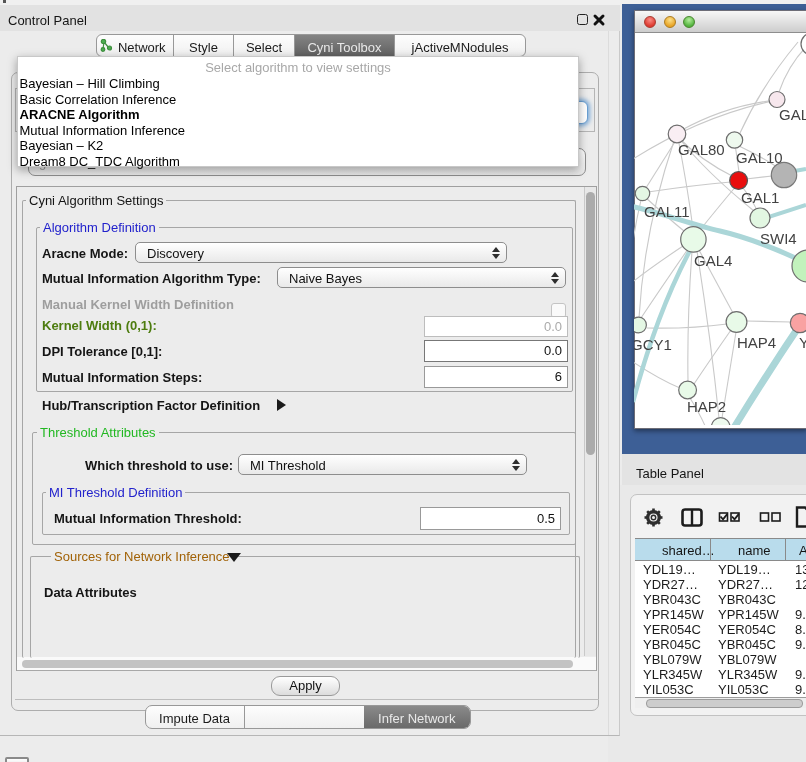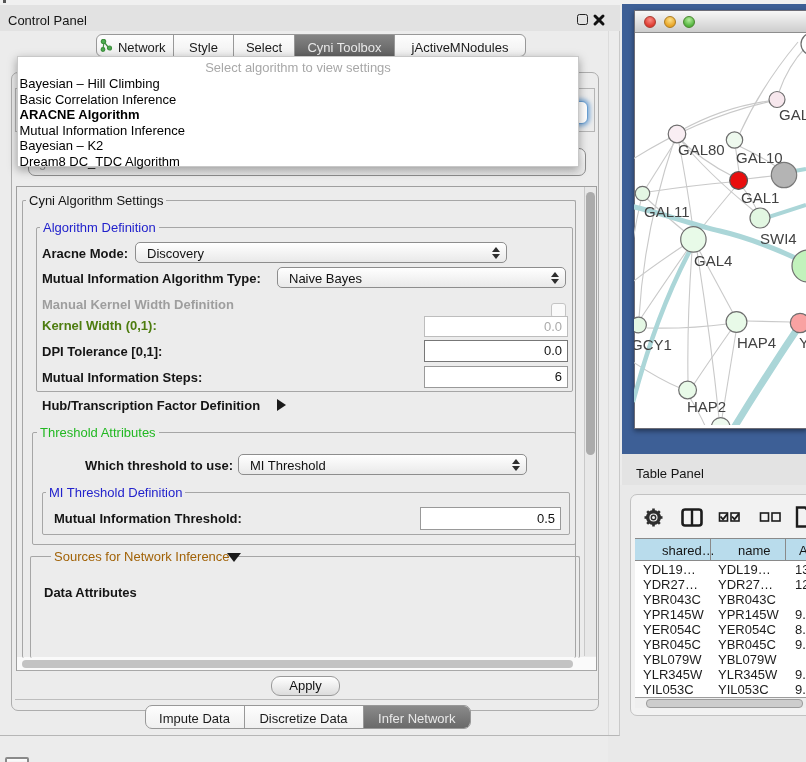--- a/index.html
+++ b/index.html
@@ -318,21 +318,20 @@
 <div class="lbl" style="left:44px;top:566px;margin-top:19px;">Data Attributes</div>
 
 <div class="abs" style="left:271px;top:676px;width:67px;height:18px;border:1px solid #9a9a9a;border-radius:9px;
  background:linear-gradient(#ffffff,#dcdcdc);text-align:center;font-size:13px;color:#111;line-height:17px;">Apply</div>
 
 <div class="abs" style="left:15px;top:699px;width:584px;height:1px;background:#bdbdbd;"></div>
 
 <div class="abs" style="left:144.5px;top:705px;width:324.5px;height:22px;border:1px solid #989898;
  border-radius:7px;background:linear-gradient(#fdfdfd,#f0f0f0);overflow:hidden;">
  <div class="seg" style="left:0;width:99px;"><span style="position:relative;top:5px;">Impute Data</span></div>
- <div class="seg" style="left:99px;width:119px;"><span style="position:relative;top:5px;">Discretize Data</span></div>
  <div class="seg" style="left:218px;width:106.5px;border-right:none;background:linear-gradient(#8a8a8a,#6a6a6a);color:#e9e9e9;"><span style="position:relative;top:5px;">Infer Network</span></div>
 </div>
 
 <div class="abs" style="left:17px;top:56px;width:562px;height:111px;background:#fff;
  border:1px solid #c8c8c8;box-shadow:0 3px 9px rgba(0,0,0,0.35);box-sizing:border-box;">
  <div style="position:absolute;left:0;top:3px;width:100%;text-align:center;font-size:13px;color:#a8a8a8;">Select algorithm to view settings</div>
  <div style="position:absolute;left:1.5px;top:19px;font-size:13px;color:#000;line-height:15.5px;white-space:nowrap;">
   Bayesian – Hill Climbing<br>
   Basic Correlation Inference<br>
   <b>ARACNE Algorithm</b><br>

